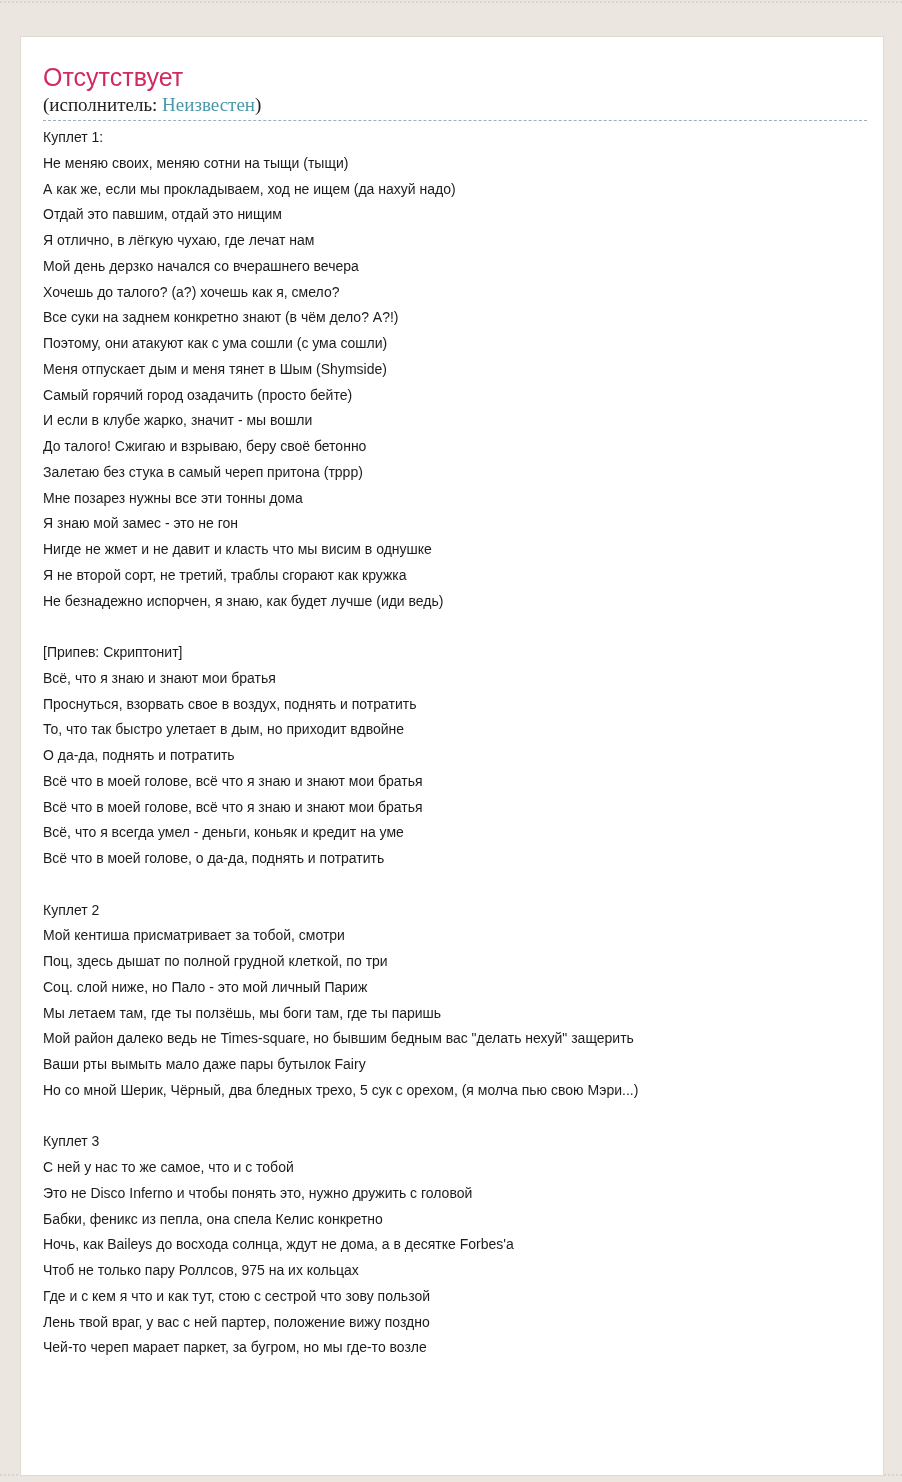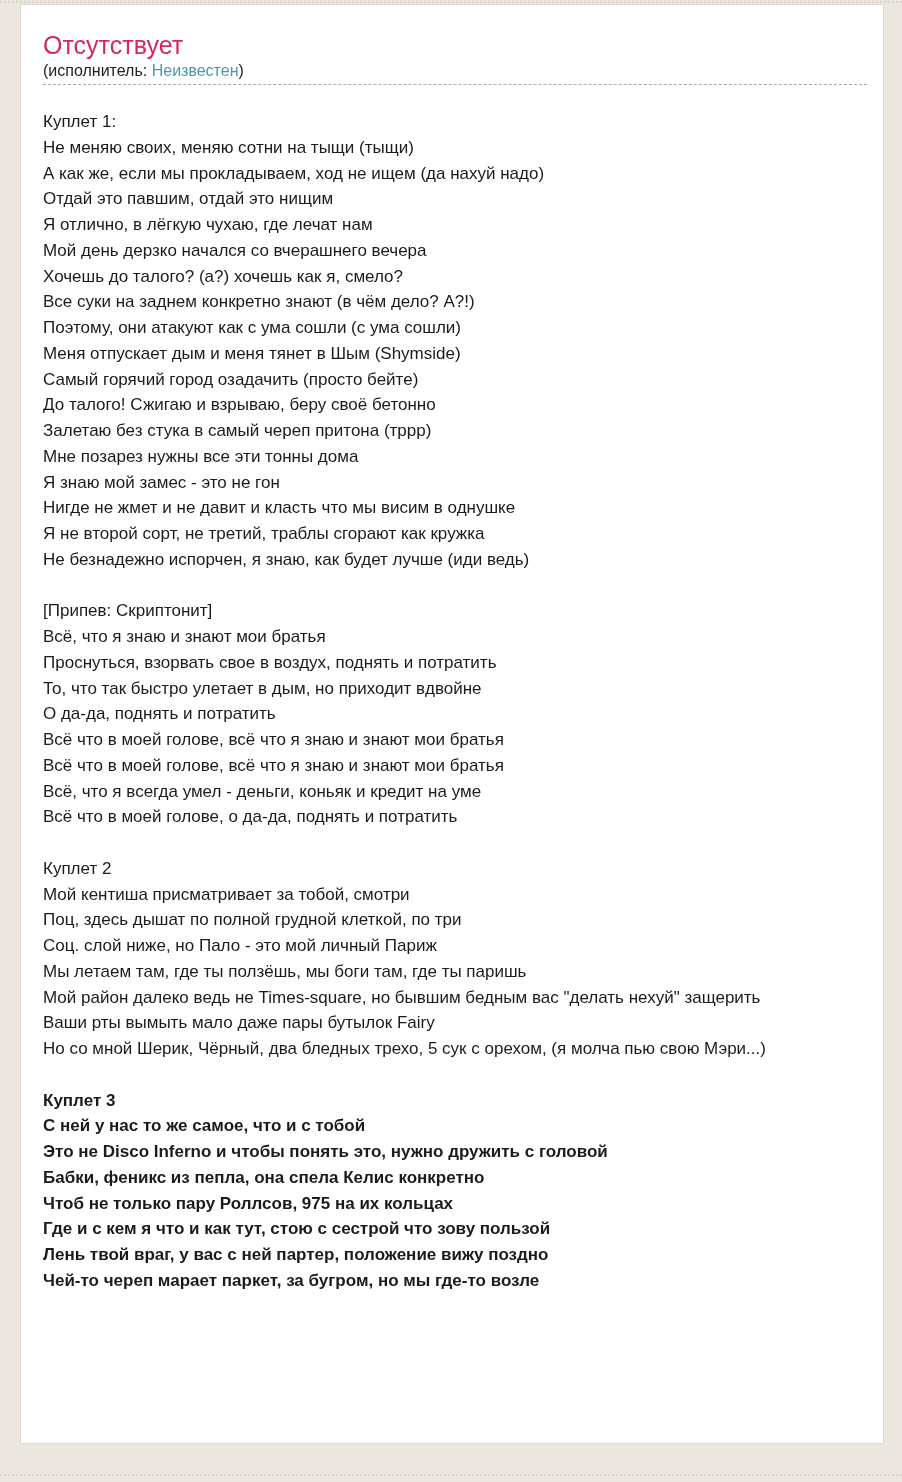--- a/index.html
+++ b/index.html
@@ -31,55 +31,56 @@
   .page-edge-top, .page-edge-bottom {
     position: absolute;
     left: 0; right: 0;
     border-top: 2px dotted #dcd4cd;
   }
   .page-edge-top { top: 1px; }
   .page-edge-bottom { bottom: 6px; }
   .card {
     position: absolute;
     left: 20px;
-    top: 4px;
+    top: 36px;
     width: 864px;
     height: 1440px;
     background: var(--card-bg);
     border: 1px solid var(--card-border);
     padding: 26px 0 0 22px;
     overflow: hidden;
   }
   .song-title {
     font-size: 25px;
     font-weight: normal;
     line-height: 1.12;
     color: var(--title-color);
   }
   .artist-line {
     margin-top: 3px;
-    font-size: 16px;
+    font-size: 19px;
     color: #222;
     padding-bottom: 4px;
     border-bottom: 1px dashed var(--separator-color);
     margin-right: 16px;
+    font-family: Liberation Serif, serif;
   }
   .artist-link {
     color: var(--link-color);
     text-decoration: none;
     cursor: pointer;
   }
   .lyrics {
-    margin-top: 24px;
-    font-size: 17px;
+    margin-top: 4px;
+    font-size: 14px;
     line-height: 25.75px;
     color: var(--text-color);
   }
   .lyrics-block { margin-bottom: 25.75px; }
-  .lyrics-block:last-child { margin-bottom: 0; font-weight: bold; }
+  .lyrics-block:last-child { margin-bottom: 0; }
   .lyrics-line { white-space: nowrap; }
 </style>
 </head>
 <body>
 
 <div class="page-edge-top"></div>
 <div class="page-edge-bottom"></div>
 
 <div class="card">
   <h1 class="song-title">Отсутствует</h1>
@@ -90,20 +91,21 @@
         <div class="lyrics-line">Не меняю своих, меняю сотни на тыщи (тыщи)</div>
         <div class="lyrics-line">А как же, если мы прокладываем, ход не ищем (да нахуй надо)</div>
         <div class="lyrics-line">Отдай это павшим, отдай это нищим</div>
         <div class="lyrics-line">Я отлично, в лёгкую чухаю, где лечат нам</div>
         <div class="lyrics-line">Мой день дерзко начался со вчерашнего вечера</div>
         <div class="lyrics-line">Хочешь до талого? (а?) хочешь как я, смело?</div>
         <div class="lyrics-line">Все суки на заднем конкретно знают (в чём дело? А?!)</div>
         <div class="lyrics-line">Поэтому, они атакуют как с ума сошли (с ума сошли)</div>
         <div class="lyrics-line">Меня отпускает дым и меня тянет в Шым (Shymside)</div>
         <div class="lyrics-line">Самый горячий город озадачить (просто бейте)</div>
+        <div class="lyrics-line">И если в клубе жарко, значит - мы вошли</div>
         <div class="lyrics-line">До талого! Сжигаю и взрываю, беру своё бетонно</div>
         <div class="lyrics-line">Залетаю без стука в самый череп притона (тррр)</div>
         <div class="lyrics-line">Мне позарез нужны все эти тонны дома</div>
         <div class="lyrics-line">Я знаю мой замес - это не гон</div>
         <div class="lyrics-line">Нигде не жмет и не давит и класть что мы висим в однушке</div>
         <div class="lyrics-line">Я не второй сорт, не третий, траблы сгорают как кружка</div>
         <div class="lyrics-line">Не безнадежно испорчен, я знаю, как будет лучше (иди ведь)</div>
       </div>
       <div class="lyrics-block">
         <div class="lyrics-line">[Припев: Скриптонит]</div>
@@ -124,19 +126,20 @@
         <div class="lyrics-line">Мы летаем там, где ты ползёшь, мы боги там, где ты паришь</div>
         <div class="lyrics-line">Мой район далеко ведь не Times-square, но бывшим бедным вас "делать нехуй" защерить</div>
         <div class="lyrics-line">Ваши рты вымыть мало даже пары бутылок Fairy</div>
         <div class="lyrics-line">Но со мной Шерик, Чёрный, два бледных трехо, 5 сук с орехом, (я молча пью свою Мэри...)</div>
       </div>
       <div class="lyrics-block">
         <div class="lyrics-line">Куплет 3</div>
         <div class="lyrics-line">С ней у нас то же самое, что и с тобой</div>
         <div class="lyrics-line">Это не Disco Inferno и чтобы понять это, нужно дружить с головой</div>
         <div class="lyrics-line">Бабки, феникс из пепла, она спела Келис конкретно</div>
+        <div class="lyrics-line">Ночь, как Baileys до восхода солнца, ждут не дома, а в десятке Forbes'а</div>
         <div class="lyrics-line">Чтоб не только пару Роллсов, 975 на их кольцах</div>
         <div class="lyrics-line">Где и с кем я что и как тут, стою с сестрой что зову пользой</div>
         <div class="lyrics-line">Лень твой враг, у вас с ней партер, положение вижу поздно</div>
         <div class="lyrics-line">Чей-то череп марает паркет, за бугром, но мы где-то возле</div>
       </div>
     </div>
 </div>
 
 </body></html>

